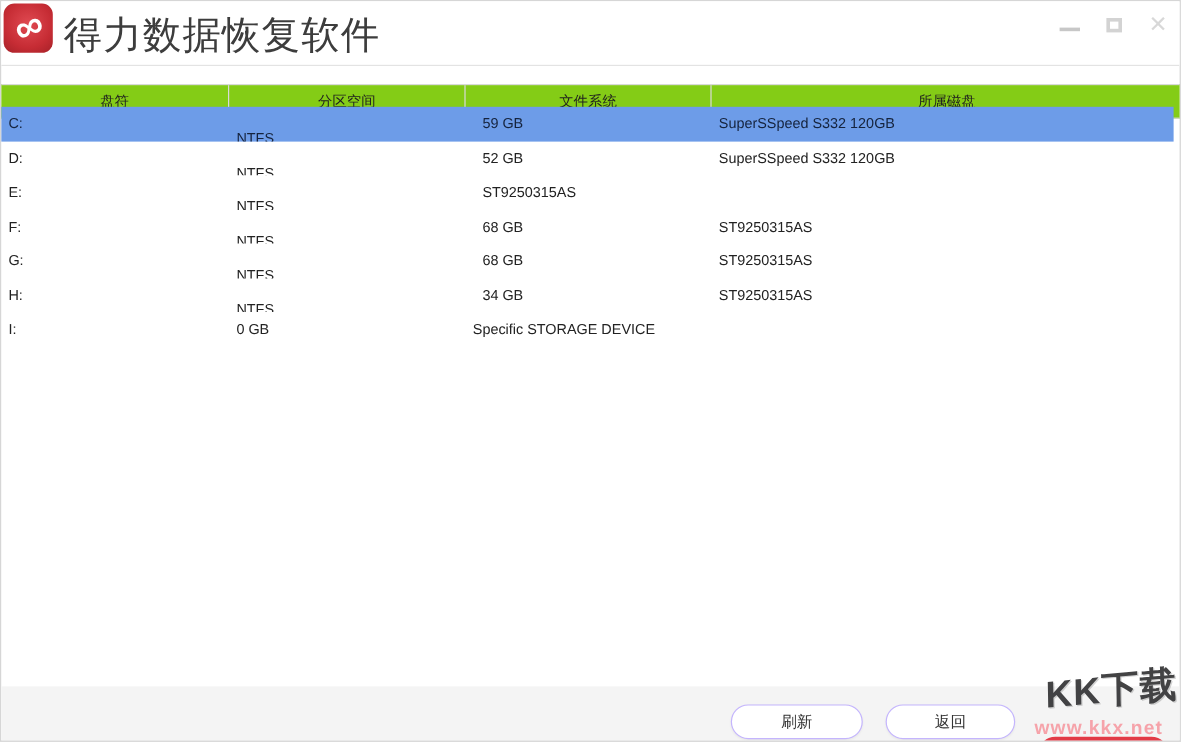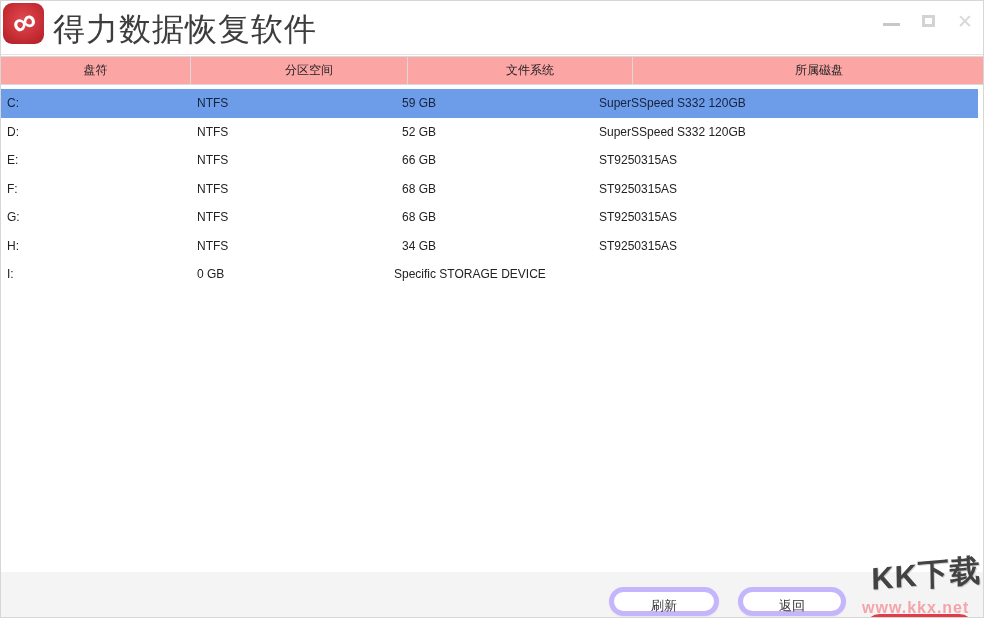--- a/index.html
+++ b/index.html
@@ -17,41 +17,41 @@
   .logo .inf { color:#fff; font-size:33px; font-weight:700; line-height:1;
     transform:rotate(-22deg); margin-top:-4px; }
   .apptitle { position:absolute; left:52px; top:7px; font-size:32px; color:#3d3d3d;
     letter-spacing:1px; white-space:nowrap; }
   .controls { position:absolute; right:8px; top:8px; display:flex; gap:17px; align-items:center; height:24px; }
   .ctrl { display:flex; align-items:center; justify-content:center; width:20px; height:20px; cursor:pointer; }
   .min-bar { display:block; width:17px; height:3px; background:#c7c7c7; margin-top:6px; }
   .max-box { display:block; width:13px; height:12px; border:3px solid #d3d3d3; }
   .close-x { font-size:19px; color:#d8d8d8; font-weight:700; line-height:1; }
   
-  .table-header { position:absolute; top:55px; left:0; width:984px; height:29px;
-    border-top:1px solid #d9d9d9; border-bottom:1px solid #d9d9d9; display:flex; background:#fca5a5;gap:20px; }
+  .table-header { position:absolute; top:69px; left:0; width:984px; height:29px;
+    border-top:1px solid #d9d9d9; border-bottom:1px solid #d9d9d9; display:flex; background:#84cc16; }
   .hcell { font-size:12px; color:#1f1f1f; text-align:center; line-height:27px; height:27px; }
   .hcell.h1 { width:190px; border-right:1px solid #d9d9d9; }
   .hcell.h2 { width:205px; border-right:1px solid #d9d9d9; }
   .hcell.h3 { width:197px; border-right:1px solid #d9d9d9; }
   .hcell.h4 { flex:1; }
   .table-body { position:absolute; top:88px; left:0; width:984px; }
   .row { display:flex; height:28.5px; line-height:28.5px; font-size:12px; color:#222;
     cursor:default; width:984px; }
   .row.selected { background:#6d9ce8; width:977px; color:#15233d; }
   .cell { padding-left:6px; white-space:nowrap; overflow:hidden; }
   .c-drive { width:190px; }
-  .c-fs    { width:205px; }
+  .c-fs    { width:205px;margin-top:12px; }
   .c-size  { width:197px; }
   .c-disk  { flex:1; }
   
   .footer { position:absolute; left:0; bottom:0; width:100%; height:45px; background:#f4f4f4; }
   .btn { position:absolute; height:29px; border-radius:15px; font-size:13px; text-align:center;
     line-height:27px; cursor:pointer; font-family:inherit; }
-  .btn.white { background:#fff; border:5px solid #c4b5fd; color:#333;
+  .btn.white { background:#fff; border:1px solid #c4b5fd; color:#333;
     box-shadow:0 1px 2px rgba(0,0,0,0.06); }
   .btn-refresh { left:608px; top:586px; width:110px; }
   .btn-back    { left:737px; top:586px; width:108px;text-align:center; }
   .btn-scan    { left:864px; top:613px; width:109px; background:#e23a46; color:#ffffff;
     border:none; z-index:3; line-height:29px; }
   
   .wm-logo { position:absolute; right:1px; top:553px; z-index:5; pointer-events:none;
     font-size:31px; font-weight:900; color:#39393b; transform:rotate(-5deg) skewX(-4deg);
     letter-spacing:1px; text-shadow:1px 1px 0 rgba(120,120,120,0.35); opacity:0.95; }
   .wm-url { position:absolute; left:861px; top:598px; z-index:6; pointer-events:none;
@@ -98,21 +98,20 @@
     <div class="row">
       <div class="cell c-drive">D:</div>
       <div class="cell c-fs">NTFS</div>
       <div class="cell c-size">52 GB</div>
       <div class="cell c-disk">SuperSSpeed S332 120GB</div>
     </div>
 
     <div class="row">
       <div class="cell c-drive">E:</div>
       <div class="cell c-fs">NTFS</div>
-      <div class="cell c-size">66 GB</div>
       <div class="cell c-disk">ST9250315AS</div>
     </div>
 
     <div class="row">
       <div class="cell c-drive">F:</div>
       <div class="cell c-fs">NTFS</div>
       <div class="cell c-size">68 GB</div>
       <div class="cell c-disk">ST9250315AS</div>
     </div>
 

